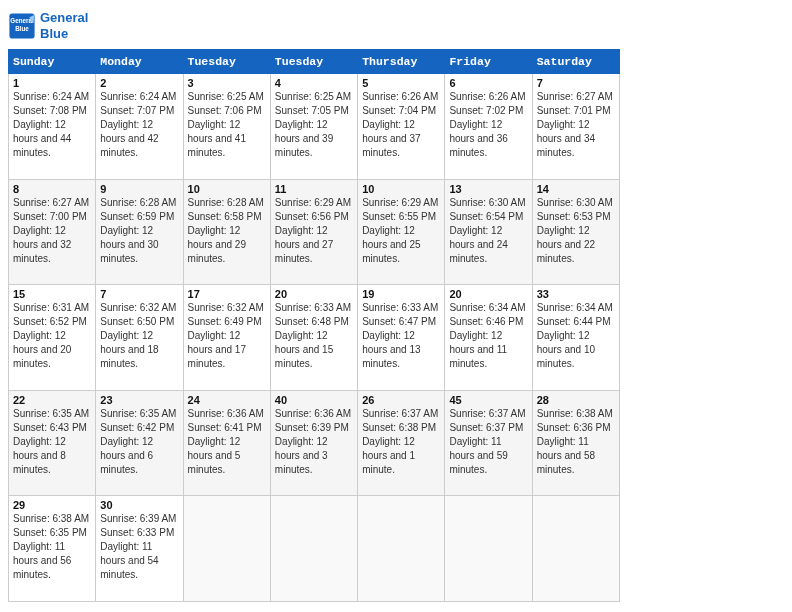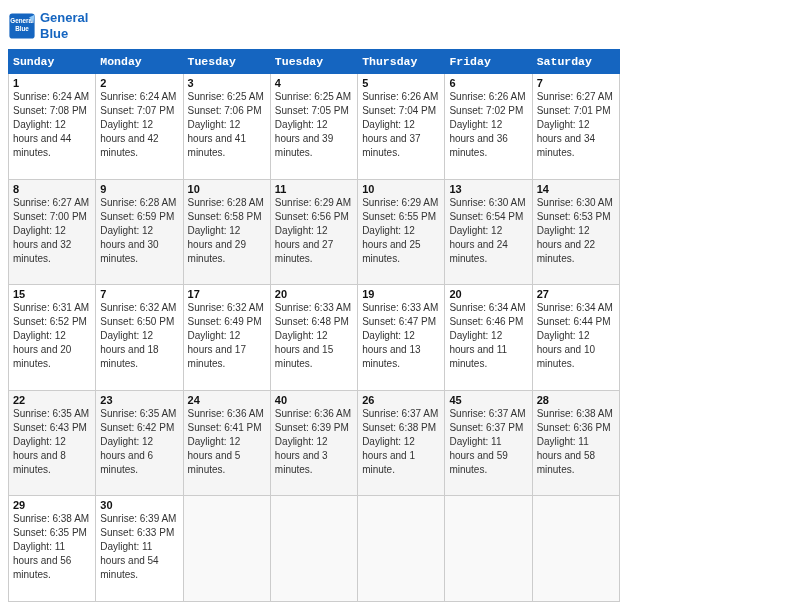--- a/index.html
+++ b/index.html
@@ -211,21 +211,21 @@
           </td>
           <td>
           <span class="day-num">19</span>
           <div class="day-info">Sunrise: 6:33 AM<br>Sunset: 6:47 PM<br>Daylight: 12 hours and 13 minutes.</div>
           </td>
           <td>
           <span class="day-num">20</span>
           <div class="day-info">Sunrise: 6:34 AM<br>Sunset: 6:46 PM<br>Daylight: 12 hours and 11 minutes.</div>
           </td>
           <td>
-          <span class="day-num">27</span>
+          <span class="day-num">33</span>
           <div class="day-info">Sunrise: 6:34 AM<br>Sunset: 6:44 PM<br>Daylight: 12 hours and 10 minutes.</div>
           </td>
         </tr>
         <tr>
           <td>
           <span class="day-num">22</span>
           <div class="day-info">Sunrise: 6:35 AM<br>Sunset: 6:43 PM<br>Daylight: 12 hours and 8 minutes.</div>
           </td>
           <td>
           <span class="day-num">23</span>

